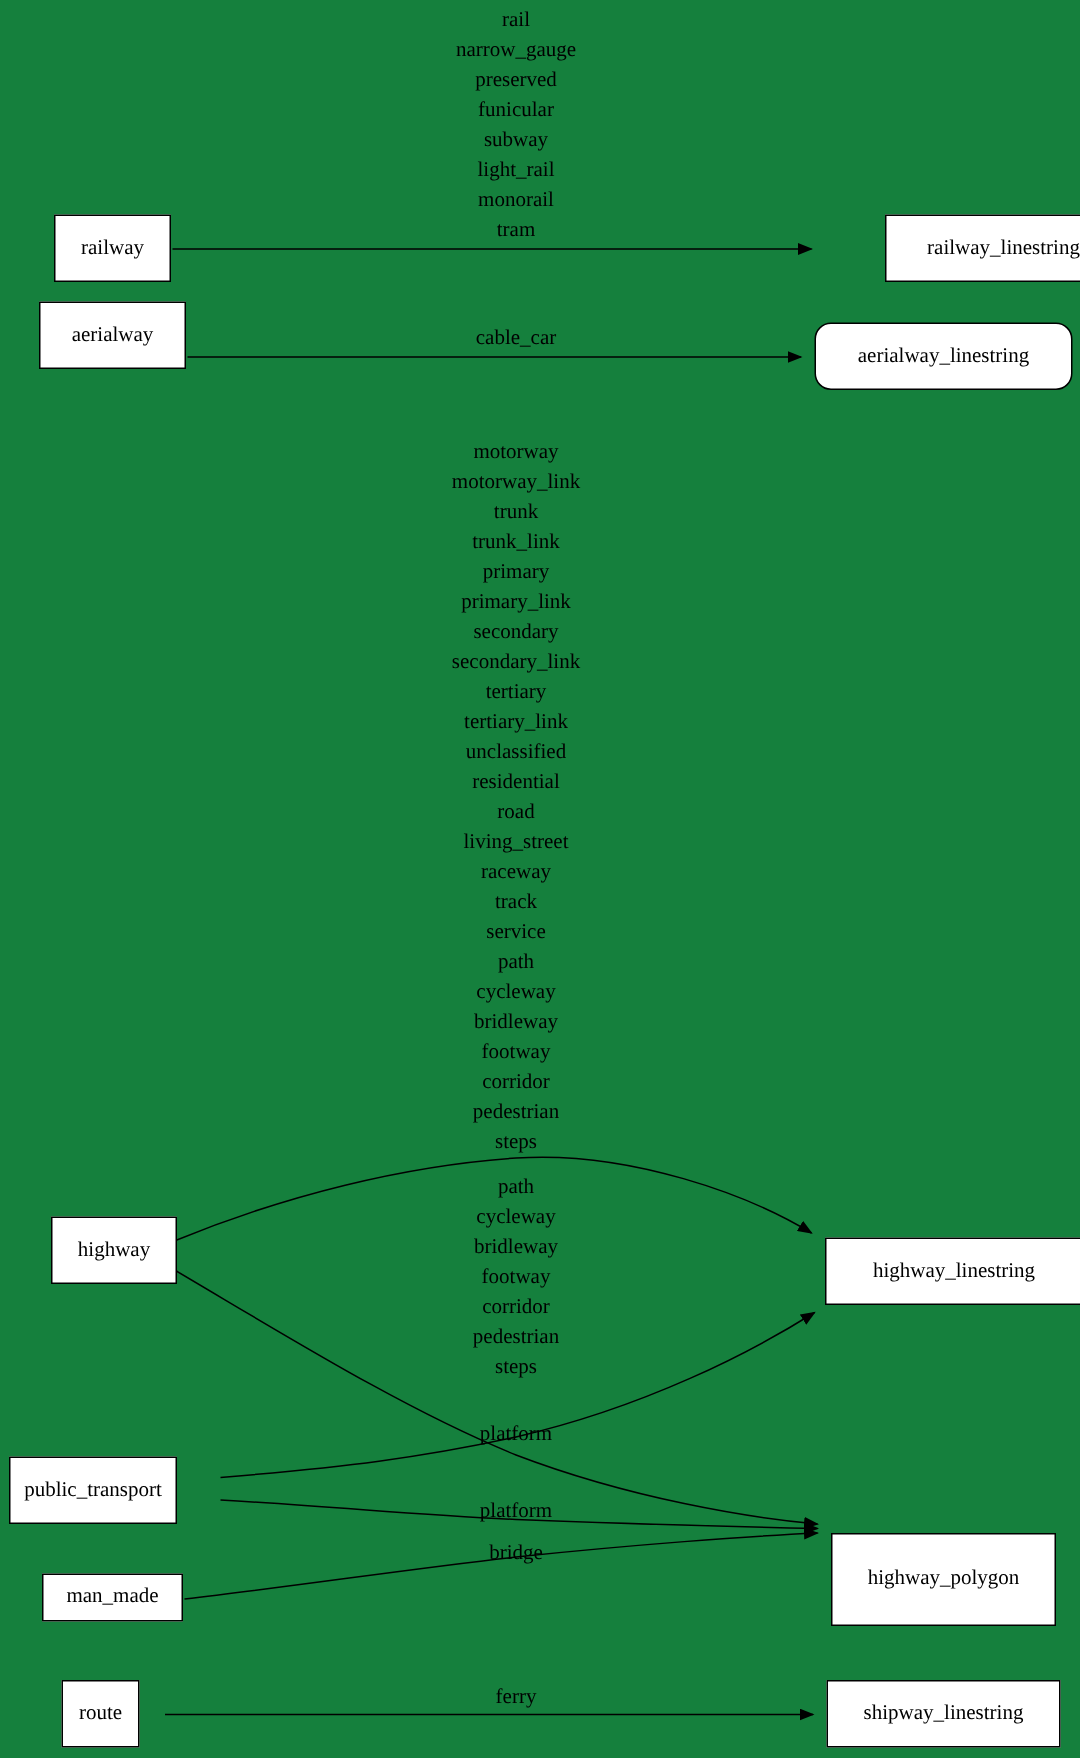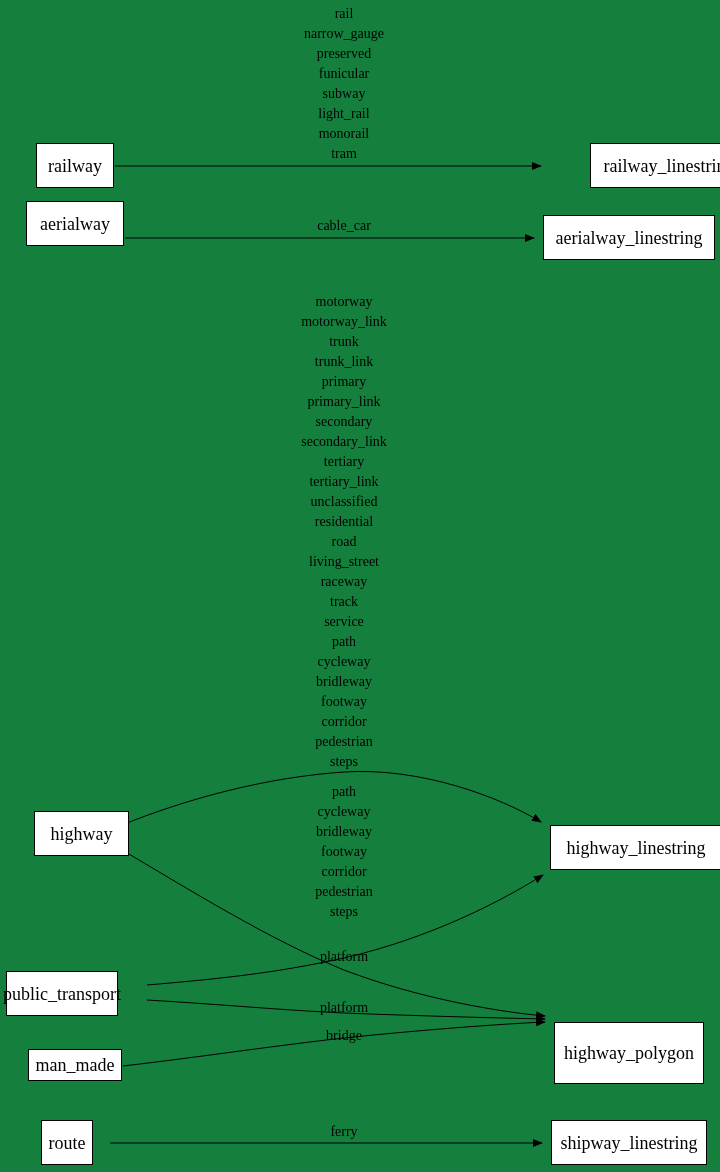--- a/index.html
+++ b/index.html
@@ -23,21 +23,21 @@
     height: 1172px;
     pointer-events: none;
   }
   .node {
     position: absolute;
     box-sizing: border-box;
     border: 1px solid #000000;
     background: #ffffff;
     color: #000000;
     font-family: "Liberation Serif", serif;
-    font-size: 18px;
+    font-size: 14px;
     line-height: 1;
     display: flex;
     align-items: center;
     justify-content: center;
     white-space: nowrap;
   }
   .edge-label {
     position: absolute;
     color: #000000;
     font-family: "Liberation Serif", serif;
@@ -119,24 +119,24 @@
   <div id="nodes-layer">
       <div class="node" style="left: 36px; top: 143px; width: 78px; height: 45px;">
         <span>railway</span>
       </div>
       <div class="node" style="left: 550px; top: 143px; width: 158px; height: 45px; margin-left: 40px;">
         <span>railway_linestring</span>
       </div>
       <div class="node" style="left: 26px; top: 201px; width: 98px; height: 45px;">
         <span>aerialway</span>
       </div>
-      <div class="node" style="left: 543px; top: 215px; width: 172px; height: 45px;">
+      <div class="node" style="left: 543px; top: 215px; width: 172px; height: 45px; border-radius: 11px;">
         <span>aerialway_linestring</span>
       </div>
-      <div class="node" style="left: 34px; top: 811px; width: 95px; height: 45px;">
+      <div class="node" style="left: 34px; top: 811px; width: 84px; height: 45px;">
         <span>highway</span>
       </div>
       <div class="node" style="left: 550px; top: 825px; width: 172px; height: 45px;">
         <span>highway_linestring</span>
       </div>
       <div class="node" style="left: 6px; top: 971px; width: 112px; height: 45px; text-align: center;">
         <span>public_transport</span>
       </div>
       <div class="node" style="left: 554px; top: 1022px; width: 150px; height: 62px;">
         <span>highway_polygon</span>

